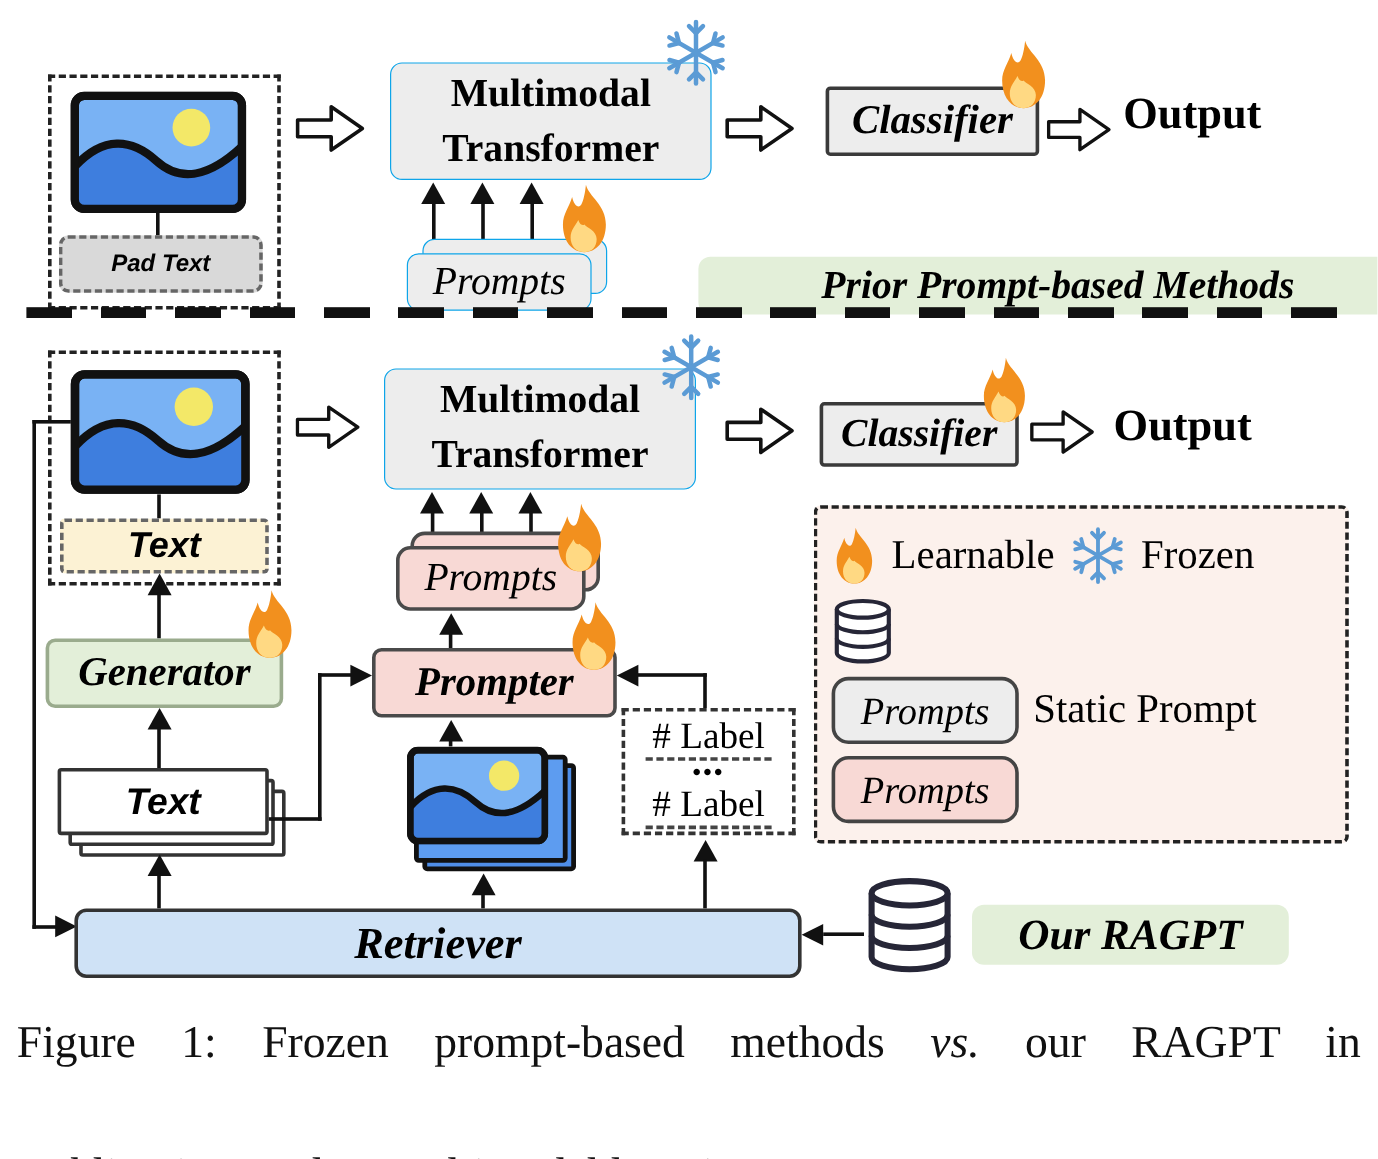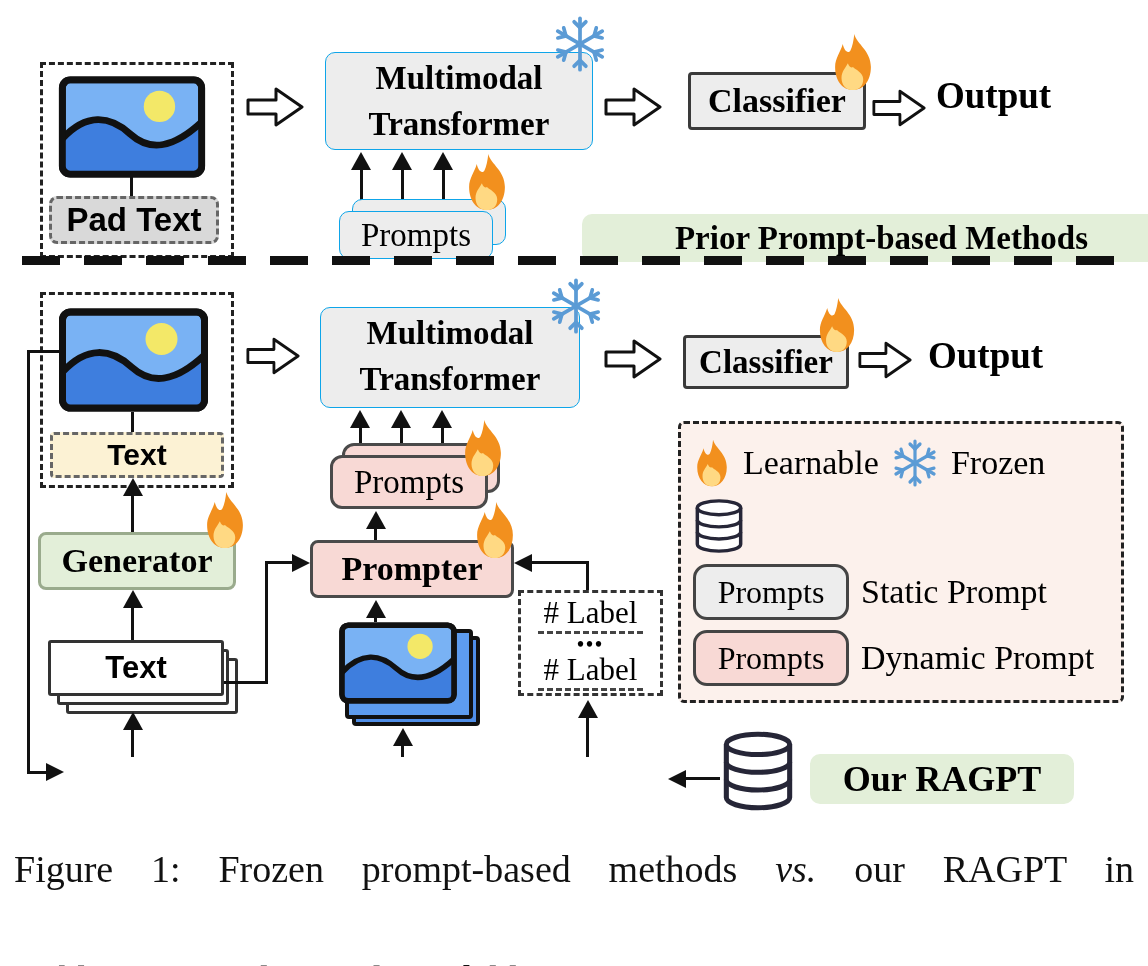--- a/index.html
+++ b/index.html
@@ -1,19 +1,19 @@
 <!DOCTYPE html>
 <html><head>
 <meta charset="utf-8">
 <style>
   html,body{margin:0;padding:0;background:#fff;}
   .fig{position:relative;width:1148px;height:966px;background:#fff;
        font-family:"Liberation Serif",serif;overflow:hidden;}
   .abs{position:absolute;}
-  .ctr{display:flex;align-items:center;justify-content:center;}
+  .ctr{display:flex;align-items:center;justify-content:center;font-style:italic;}
   .serifb{font-weight:bold;font-family:"Liberation Serif",serif;}
   .sans{font-family:"Liberation Sans",sans-serif;font-weight:600;}
   .vl{position:absolute;width:3px;background:#111;}
   .hl{position:absolute;height:3px;background:#111;}
   .ah-up{position:absolute;width:0;height:0;border-left:10px solid transparent;
          border-right:10px solid transparent;border-bottom:18px solid #111;}
   .ah-right{position:absolute;width:0;height:0;border-top:9px solid transparent;
          border-bottom:9px solid transparent;border-left:18px solid #111;}
   .ah-left{position:absolute;width:0;height:0;border-top:9px solid transparent;
          border-bottom:9px solid transparent;border-right:18px solid #111;}
@@ -21,21 +21,21 @@
   .box-pink{background:#f8d9d5;border:3px solid #4a4a4a;border-radius:12px;}
   .box-green{background:#e3efd9;border-radius:10px;}
   .whitebox{background:#fff;border:3px solid #333;border-radius:3px;}
 
   
   #imageOnlyLabel{left:33px;top:16px;font-size:35px;font-weight:bold;}
   #dashTop{left:40px;top:62px;width:188px;height:190px;border:3px dashed #222;}
   #picTop{left:57px;top:76px;width:150px;height:102px;}
   #padLink{left:130px;top:176px;height:20px;}
   #padText{left:49px;top:196px;width:164px;height:42px;background:#d9d9d9;
-           border:3px dashed #666;border-radius:8px;font-size:33px;}
+           border:3px dashed #666;border-radius:8px;font-size:20px;}
   #ba1{left:246px;top:86px;width:58px;height:42px;}
   #mtTop{left:325px;top:52px;width:266px;height:94px;font-size:33px;line-height:46px;
          font-weight:bold;text-align:center;padding-top:2px;}
   #snow1{left:552px;top:16px;width:56px;height:56px;}
   #paH1{left:351px;top:152px;} #paH2{left:392px;top:152px;} #paH3{left:433px;top:152px;}
   #paL1{left:360px;top:168px;height:32px;} #paL2{left:401px;top:168px;height:32px;} #paL3{left:442px;top:168px;height:32px;}
   #fire1{left:464px;top:152px;width:46px;height:60px;}
   #prTopBack{left:352px;top:199px;width:152px;height:44px;}
   #prTopFront{left:339px;top:211px;width:152px;height:46px;font-size:33px;}
   #ba2{left:604px;top:86px;width:58px;height:42px;}
@@ -303,20 +303,21 @@
     <span class="lab-item"># Label</span>
     <span class="lab-dots">•••</span>
     <span class="lab-item"># Label</span>
   </div>
   <div class="vl" id="lbV"></div>
   <div class="hl" id="lbH"></div>
   <div class="ah-left" id="lbHead"></div>
   <div class="ah-up" id="arlHead"></div>
   <div class="vl" id="arlLine"></div>
 
+  <div class="abs ctr" id="retriever">Retriever</div>
   <svg class="abs" id="dbMain" viewBox="0 0 60 64">
       <use href="#g-db"></use>
     </svg>
   <div class="ah-left" id="adbHead"></div>
   <div class="hl" id="adbLine"></div>
   <div class="abs box-green ctr serifb" id="ragpt">Our RAGPT</div>
 
   <div class="abs" id="legend">
     <div class="lrow">
       <svg class="lg-fire" viewBox="0 0 36 46">
@@ -332,21 +333,20 @@
       <svg class="lg-db" viewBox="0 0 60 64">
           <use href="#g-db"></use>
         </svg>
     </div>
     <div class="lrow">
       <span class="chip chip-gray ctr">Prompts</span>
       <span>Static Prompt</span>
     </div>
     <div class="lrow">
       <span class="chip chip-pink ctr">Prompts</span>
-      <span>Dynamic Prompt</span>
     </div>
   </div>
 
   <div class="abs" id="caption">
     <div class="cap1"><span>Figure 1: Frozen prompt-based methods</span> <i>vs.</i> <span>our RAGPT in</span></div>
     <div>tackling incomplete multimodal learning.</div>
   </div>
 
 </div>
 

